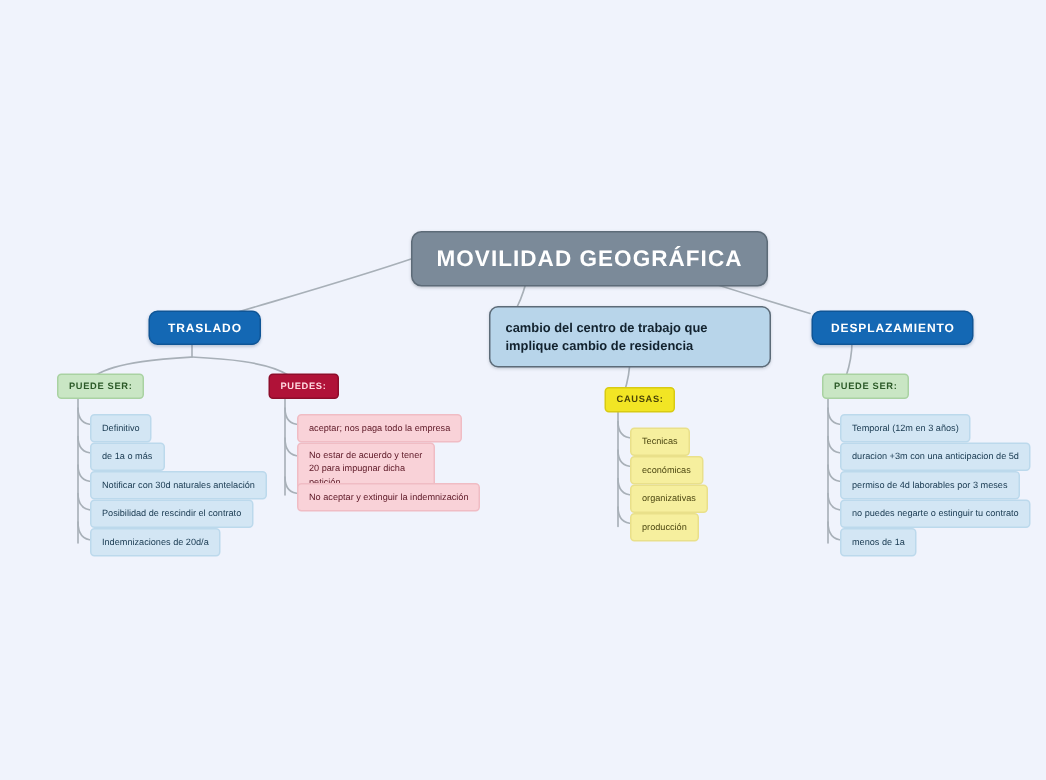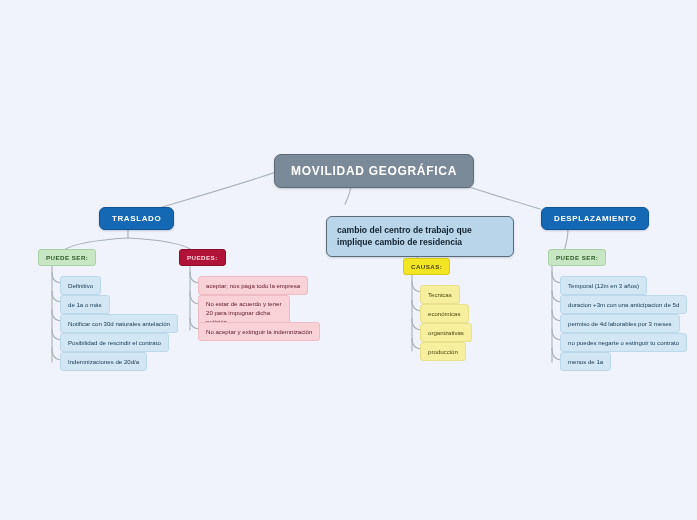--- a/index.html
+++ b/index.html
@@ -32,21 +32,21 @@
     box-sizing: border-box;
     white-space: nowrap;
   }
 
   
   .root {
     background: #7b8a99;
     color: #ffffff;
     border: 1px solid #5d6b78;
     border-radius: 7px;
-    font-size: 12px;
+    font-size: 15px;
     font-weight: bold;
     letter-spacing: 0.7px;
     padding: 9px 16px;
     text-align: center;
     box-shadow: 0 1px 2px rgba(80,90,100,.30);
   }
 
   
   .branch-blue {
     background: #1468b4;
@@ -187,21 +187,21 @@
   <div class="node leaf leaf-blue" style="left:60px; top:314px;">Notificar con 30d naturales antelación</div>
   <div class="node leaf leaf-blue" style="left:60px; top:333px;">Posibilidad de rescindir el contrato</div>
   <div class="node leaf leaf-blue" style="left:60px; top:352px;">Indemnizaciones de 20d/a</div>
 
   <div class="node chip chip-red" style="left:179px; top:249px;">PUEDES:</div>
 
   <div class="node leaf leaf-pink" style="left:198px; top:276px;">aceptar; nos paga todo la empresa</div>
   <div class="node leaf leaf-pink two-line" style="left:198px; top:295px; width:92px;">No estar de acuerdo y tener 20 para impugnar dicha petición</div>
   <div class="node leaf leaf-pink" style="left:198px; top:322px;">No aceptar y extinguir la indemnización</div>
 
-  <div class="node branch-def" style="left:326px; top:216px; width:188px;padding-left:10px;">cambio del centro de trabajo que implique cambio de residencia</div>
+  <div class="node branch-def" style="left:326px; top:204px; width:188px;padding-left:10px;">cambio del centro de trabajo que implique cambio de residencia</div>
 
   <div class="node chip chip-yellow" style="left:403px; top:258px;">CAUSAS:</div>
 
   <div class="node leaf leaf-yellow" style="left:420px; top:285px;">Tecnicas</div>
   <div class="node leaf leaf-yellow" style="left:420px; top:304px;">económicas</div>
   <div class="node leaf leaf-yellow" style="left:420px; top:323px;">organizativas</div>
   <div class="node leaf leaf-yellow" style="left:420px; top:342px;">producción</div>
 
   <div class="node branch-blue" style="left:541px; top:207px;">DESPLAZAMIENTO</div>
 

